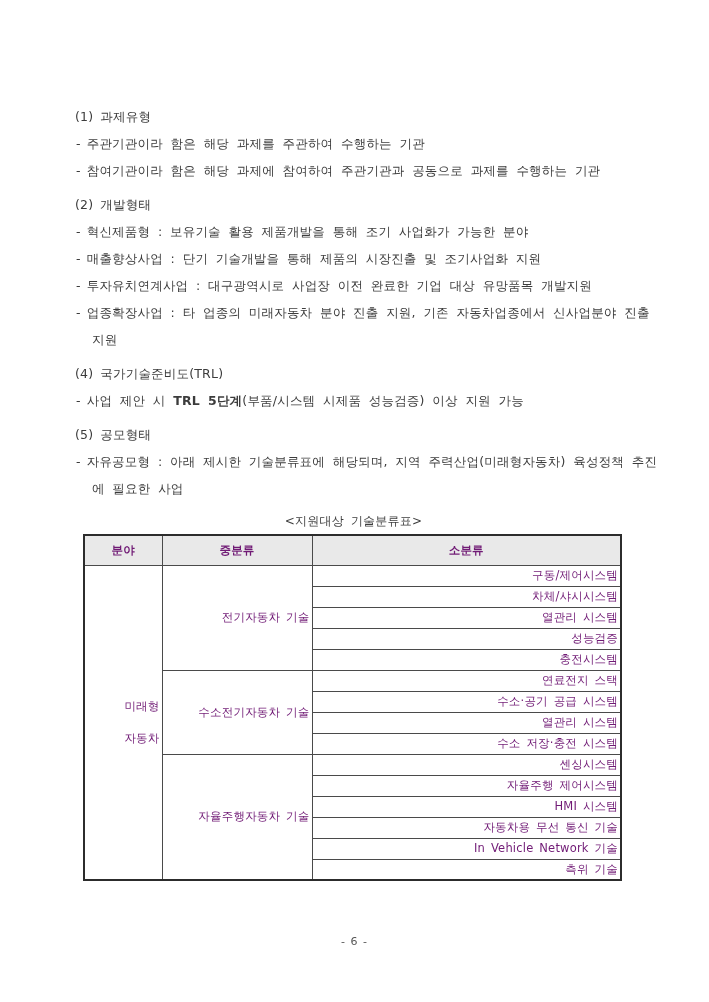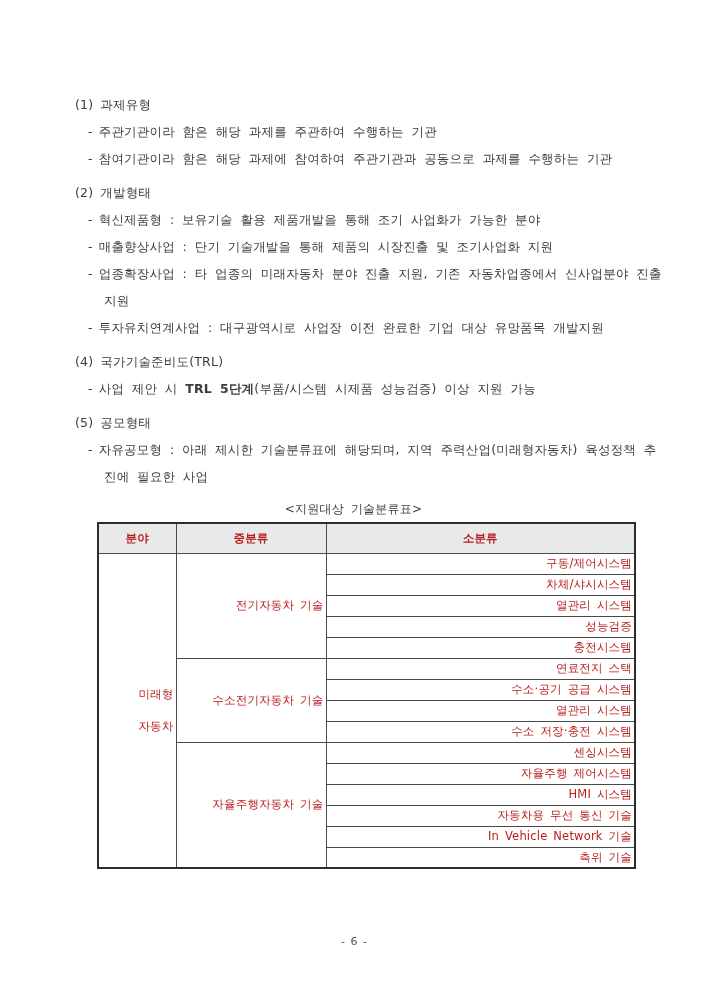--- a/index.html
+++ b/index.html
@@ -8,34 +8,34 @@
     position: relative;
     width: 709px;
     height: 1002px;
     background: #ffffff;
     font-family: "DejaVu Sans", "Liberation Sans", sans-serif;
     color: #3c3c3c;
     overflow: hidden;
   }
   .content {
     position: absolute;
-    top: 84px;
+    top: 96px;
     left: 75px;
     width: 592px;
   }
   .sec-title {
     font-size: 12.5px;
     line-height: 27px;
     letter-spacing: 0.2px;
     word-spacing: 3px;
     margin-top: 7px;
     white-space: nowrap;
   }
   .sec-title .num { margin-right: 7px; }
-  .items { margin-left: 13px; }
+  .items { margin-left: 1px; }
   .item {
     font-size: 12.5px;
     line-height: 27px;
     letter-spacing: 0.2px;
     word-spacing: 3.5px;
     padding-left: 16px;
     text-indent: -16px;
     word-break: break-all;
   }
   .item .dash { margin-right: 6px; }
@@ -45,26 +45,26 @@
     margin-left: 10px;
     width: 537px;
     text-align: center;
     font-size: 12px;
     line-height: 22px;
     letter-spacing: 0.2px;
     word-spacing: 3px;
   }
   table.cls {
     margin-top: 2px;
-    margin-left: 22px;
+    margin-left: 8px;
     width: 537px;
     border-collapse: collapse;
     border: 2px solid #2c2c2c;
     table-layout: fixed;
-    color: #b91c1c;
+    color: #701a75;
   }
   table.cls th, table.cls td {
     border: 1px solid #4a4a4a;
     text-align: center;
     vertical-align: middle;
     font-size: 11.5px;
     letter-spacing: 0.2px;
     word-spacing: 2px;
     padding: 0 2px;
   }
@@ -115,24 +115,24 @@
       <div class="item">
         <span class="dash">-</span><span>혁신제품형 : 보유기술 활용 제품개발을 통해 조기 사업화가 가능한 분야</span>
       </div>
     </div>
 
     <div class="items">
       <div class="item">
         <span class="dash">-</span><span>매출향상사업 : 단기 기술개발을 통해 제품의 시장진출 및 조기사업화 지원</span>
       </div>
       <div class="item">
+        <span class="dash">-</span><span>투자유치연계사업 : 대구광역시로 사업장 이전 완료한 기업 대상 유망품목 개발지원</span>
+      </div>
+      <div class="item">
         <span class="dash">-</span><span>업종확장사업 : 타 업종의 미래자동차 분야 진출 지원, 기존 자동차업종에서 신사업분야 진출 지원</span>
-      </div>
-      <div class="item">
-        <span class="dash">-</span><span>투자유치연계사업 : 대구광역시로 사업장 이전 완료한 기업 대상 유망품목 개발지원</span>
       </div>
     </div>
 
     <div class="sec-title">
       <span class="num">(4)</span><span>국가기술준비도(TRL)</span>
     </div>
     <div class="items">
       <div class="item">
         <span class="dash">-</span><span>사업 제안 시 </span><span class="bold">TRL 5단계</span><span>(부품/시스템 시제품 성능검증) 이상 지원 가능</span>
       </div>

